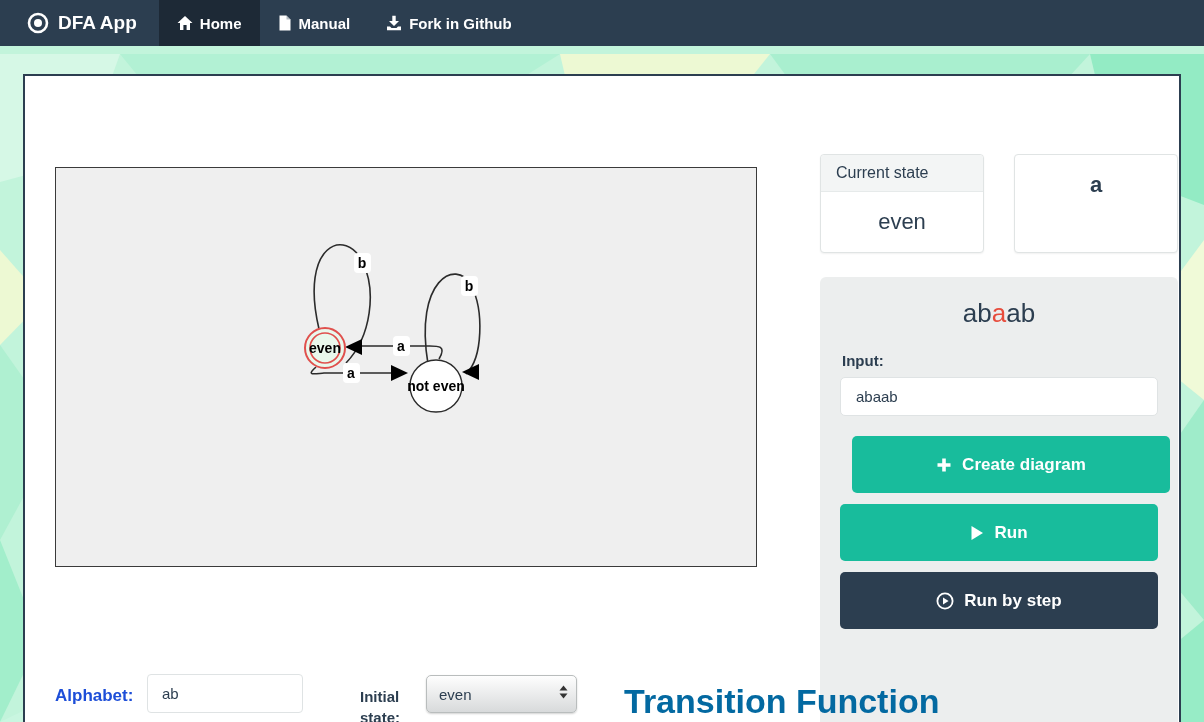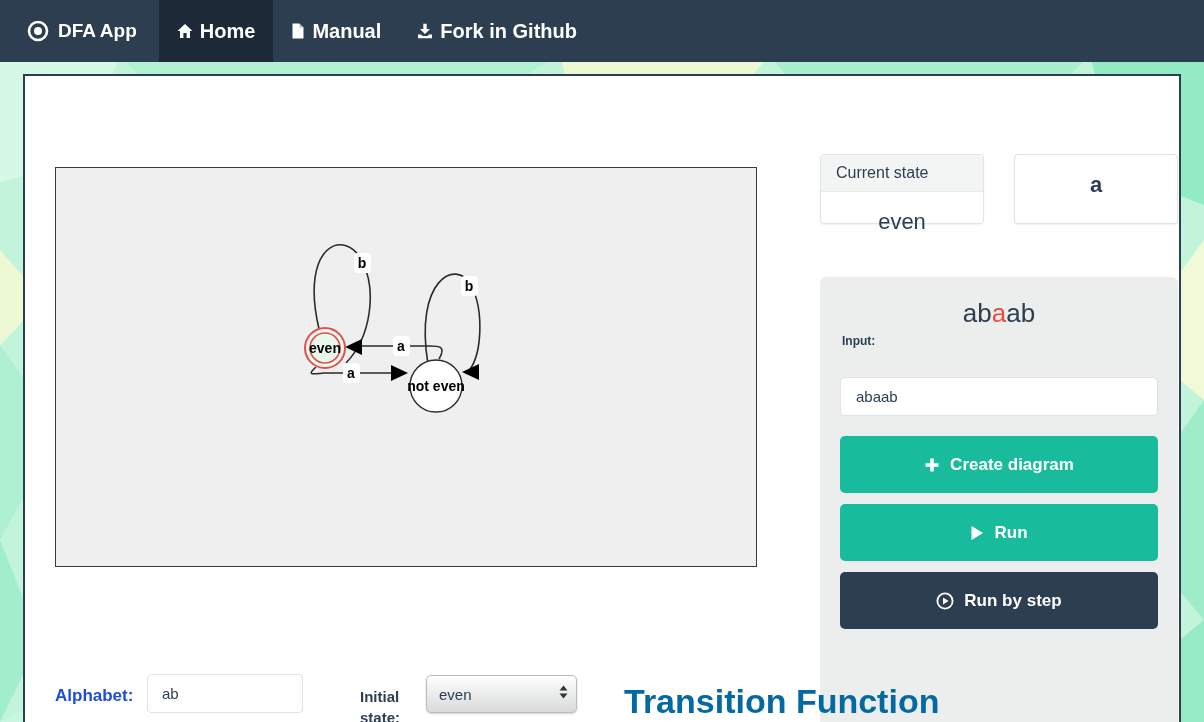--- a/index.html
+++ b/index.html
@@ -7,27 +7,27 @@
   body {
     font-family:"Liberation Sans", sans-serif;
     background:#c2f4db;
     position:relative;
     color:#2c3e50;
   }
   .bg-pattern { position:absolute; top:0; left:0; z-index:0; }
 
   
   .navbar {
-    position:absolute; top:0; left:0; width:1204px; height:62px;
+    position:absolute; top:0; left:0; width:1204px; height:46px;
     background:#2c3e50; z-index:3; display:flex; align-items:stretch;
   }
   .brand { display:flex; align-items:center; gap:9px; color:#fff;
     font-size:19px; font-weight:bold; padding:0 22px 0 27px; cursor:pointer; }
   .nav-item { display:flex; align-items:center; gap:7px; color:#fff;
-    font-size:20px; font-weight:600; padding:0 18px; cursor:pointer; }
+    font-size:15px; font-weight:600; padding:0 18px; cursor:pointer; }
   .nav-item.active { background:#1d2936; }
   .nav-item svg, .brand svg { display:block; }
 
   
   .card {
     position:absolute; left:23px; top:74px; width:1158px; height:900px;
     background:#fff; border:2px solid #2c3e50; z-index:2;
   }
   .page-title { position:absolute; top:24px; left:0; width:100%;
     text-align:center; font-size:36px; font-weight:bold; color:#2c3e50; }
@@ -36,21 +36,21 @@
   .diagram-panel {
     position:absolute; left:30px; top:91px; width:702px; height:400px;
     background:#efefef; border:1px solid #3a3a3a;
   }
   .diagram-panel svg { display:block; }
   .state-label { font-size:14px; font-weight:600; fill:#000; }
   .edge-label  { font-size:14px; font-weight:600; fill:#000; }
 
   
   .stat-panel {
-    position:absolute; top:78px; width:164px; height:70px;
+    position:absolute; top:78px; width:164px; height:99px;
     background:#fff; border:1px solid #e0e4e4; border-radius:4px;
     box-shadow:0 1px 2px rgba(0,0,0,0.06);
   }
   .stat-panel.current { left:795px; }
   .stat-panel.next    { left:989px; }
   .stat-header {
     height:37px; background:#f3f5f5; border-bottom:1px solid #e6eaea;
     border-radius:4px 4px 0 0; display:flex; align-items:center;
     padding-left:15px; font-size:16px; color:#2c3e50;
   }
@@ -58,40 +58,40 @@
     justify-content:center; font-size:22px; color:#2c3e50; }
   .stat-body.bold { font-weight:bold; }
 
   
   .form-panel {
     position:absolute; left:795px; top:201px; width:358px; height:463px;
     background:#eceeee; border-radius:6px;
   }
   .word { text-align:center; margin-top:21px; font-size:26px; color:#2c3e50; }
   .word .cur { color:#e74c3c; }
-  .input-label { position:absolute; left:22px; top:57px;
-    font-size:12px; font-weight:bold; color:#2c3e50; }
+  .input-label { position:absolute; left:22px; top:75px;
+    font-size:15px; font-weight:bold; color:#2c3e50; }
   .text-input {
     position:absolute; left:20px; top:100px; width:318px; height:39px;
     border:1px solid #dfe3e4; border-radius:5px; background:#fff;
     padding:0 15px; font-size:15px; color:#2c3e50;
     font-family:"Liberation Sans", sans-serif;
     text-decoration:underline; text-decoration-style:wavy;
     text-decoration-color:#e74c3c; text-underline-offset:3px;
   }
   .btn {
     position:absolute; left:20px; width:318px; height:57px;
     border:none; border-radius:5px; color:#fff; font-size:17px;
     font-weight:bold; display:flex; align-items:center; justify-content:center;
     gap:10px; cursor:pointer; font-family:"Liberation Sans", sans-serif;
   }
   .btn svg { display:block; }
   .btn-teal { background:#18bc9c; }
   .btn-dark { background:#2c3e50; }
-  .btn.create { top:159px; }
+  .btn.create { top:159px;margin-left:12px; }
   .btn.run    { top:227px; }
   .btn.step   { top:295px; }
 
   
   .alphabet-label { position:absolute; left:30px; top:610px;
     font-size:17px; font-weight:bold; color:#1d4ed8; }
   .alphabet-input {
     position:absolute; left:122px; top:598px; width:156px; height:39px;
     border:1px solid #dfe3e4; border-radius:4px; background:#fff;
     padding:0 14px; font-size:15px; color:#2c3e50;

